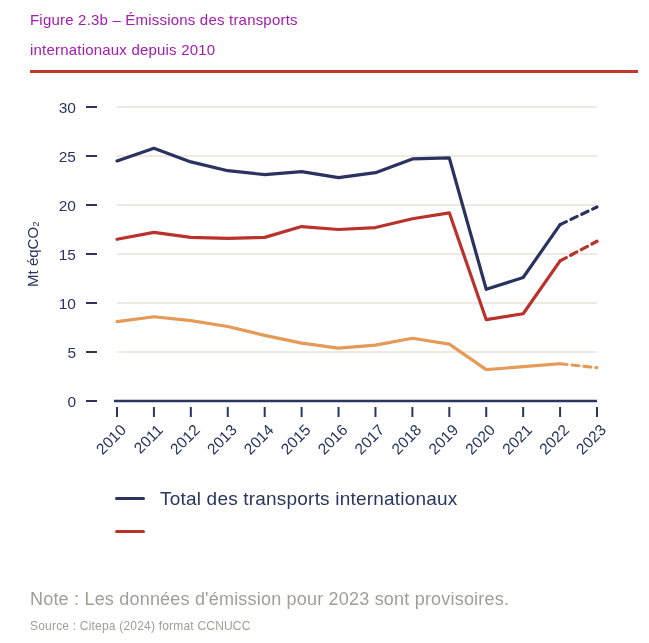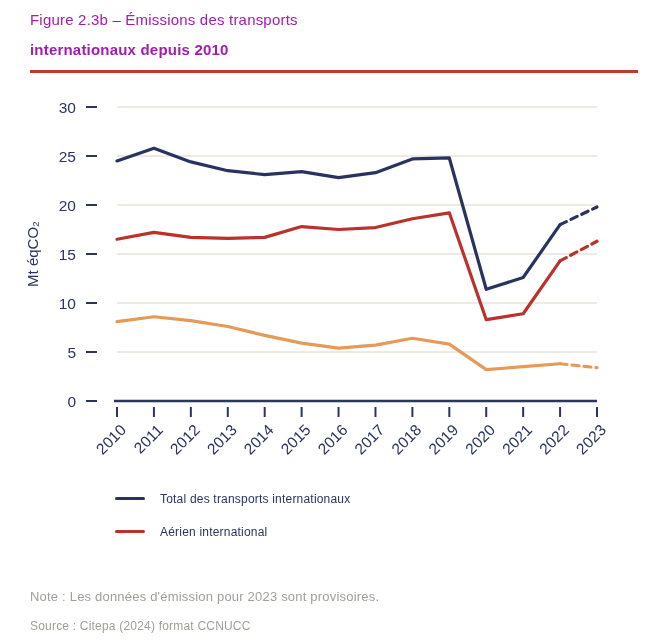--- a/index.html
+++ b/index.html
@@ -3,39 +3,39 @@
 <meta charset="utf-8">
 <style>
   * { margin:0; padding:0; box-sizing:border-box; }
   html,body { width:649px; height:643px; background:#ffffff; overflow:hidden;
               font-family:"Liberation Sans", sans-serif; }
   #stage { position:relative; width:649px; height:643px; background:#fff; }
 
   .title-block { position:absolute; left:30px; top:5px; width:600px;
                  color:#a21caf; font-size:15px; line-height:30px; }
   .title-line1 { font-weight:500; letter-spacing:0.2px; }
-  .title-line2 { font-weight:700; letter-spacing:0.2px; }
+  .title-line2 { font-weight:400; letter-spacing:0.2px; }
 
   .divider { position:absolute; left:30px; top:70px; width:608px; height:3px;
              background:#bf3a2d; }
 
   #chart-svg { position:absolute; left:0; top:88px; }
   .tick-label { font-family:"Liberation Sans", sans-serif; font-size:15.5px;
                 font-weight:500; fill:#2a3560; }
   .axis-label { font-family:"Liberation Sans", sans-serif; font-size:15px;
                 font-weight:500; fill:#2a3560; }
 
   .legend { position:absolute; left:115px; top:489px; }
   .legend-row { display:flex; align-items:center; height:19px; margin-bottom:14px; }
   .legend-swatch { display:inline-block; width:30px; height:3px; border-radius:2px;
                    margin-right:15px; flex:0 0 auto; }
-  .legend-label { color:#2a3560; font-size:12px; font-weight:500; letter-spacing:0.2px; }
+  .legend-label { color:#2a3560; font-size:19px; font-weight:500; letter-spacing:0.2px; }
 
   .note-text   { position:absolute; left:30px; top:589px; color:#a29e97;
-                 font-size:13px; font-weight:500; letter-spacing:0.2px; }
+                 font-size:18px; font-weight:500; letter-spacing:0.2px; }
   .source-text { position:absolute; left:30px; top:619px; color:#a29e97;
                  font-size:12px; font-weight:500; letter-spacing:0.2px; }
 </style>
 </head>
 <body>
 
 <div id="stage">
 
   <div class="title-block">
     <div class="title-line1">Figure 2.3b – Émissions des transports</div>
@@ -103,20 +103,19 @@
       <polyline points="560.0769230769231,275.76 597,279.68" fill="none" stroke="#e59a57" stroke-width="3.2" stroke-dasharray="7 5" stroke-linecap="round"></polyline>
     </svg>
 
   <div class="legend">
     <div class="legend-row">
       <span class="legend-swatch" style="background: rgb(42, 51, 95);"></span>
       <span class="legend-label">Total des transports internationaux</span>
     </div>
     <div class="legend-row">
       <span class="legend-swatch" style="background: rgb(185, 50, 44);"></span>
-      <span class="legend-label">Aérien international</span>
     </div>
   </div>
 
   <div class="note-text">Note : Les données d'émission pour 2023 sont provisoires.</div>
   <div class="source-text">Source : Citepa (2024) format CCNUCC</div>
 
 </div>
 
 </body></html>

